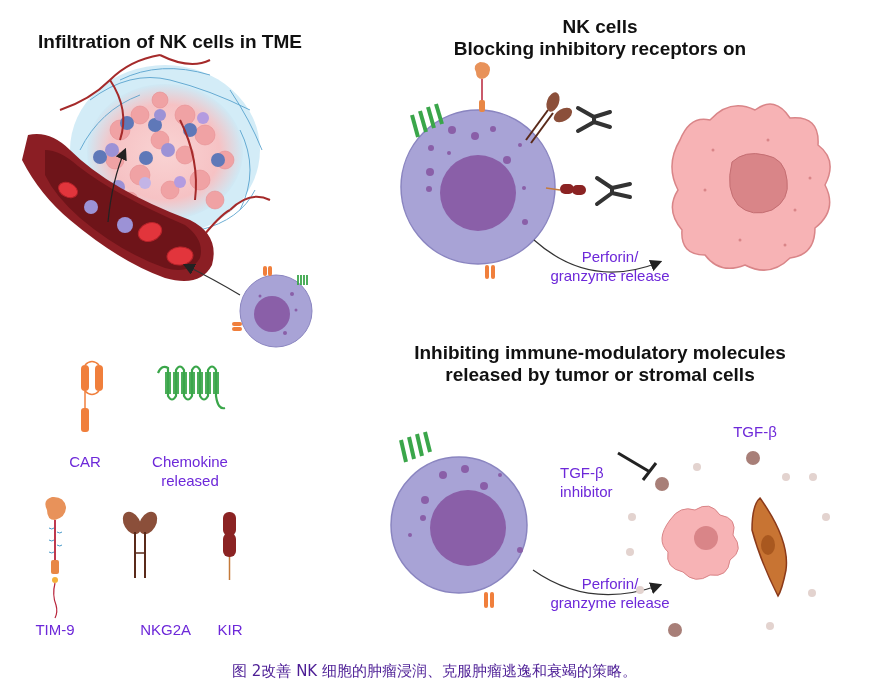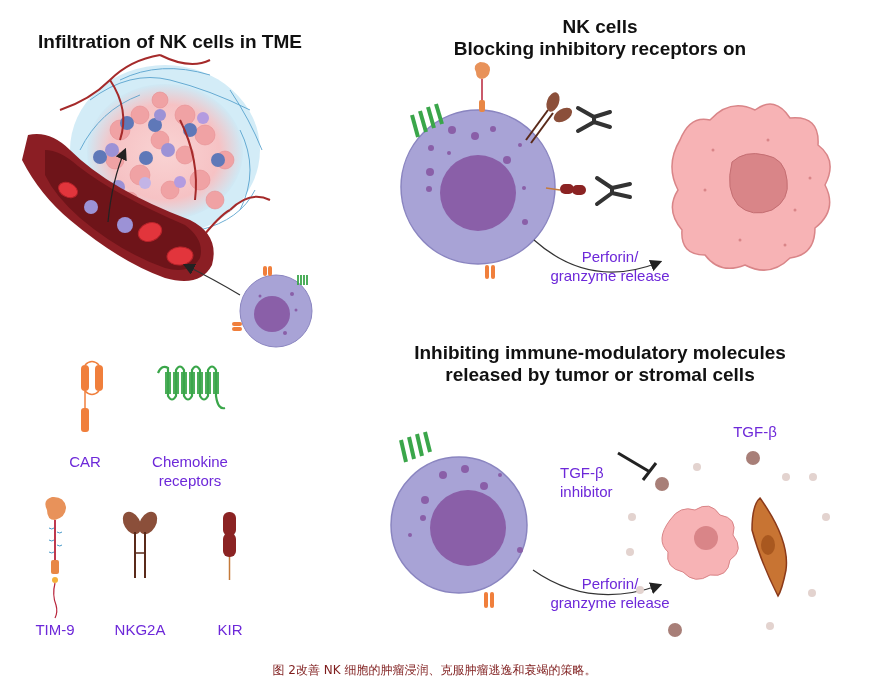--- a/index.html
+++ b/index.html
@@ -1,19 +1,19 @@
 <!DOCTYPE html>
 <html><head>
 <meta charset="utf-8">
 <style>
   html,body{margin:0;padding:0;background:#ffffff;}
   body{width:869px;height:697px;position:relative;overflow:hidden;font-family:"Liberation Sans",sans-serif;}
   .title{position:absolute;font-weight:bold;font-size:19px;color:#111;text-align:center;line-height:22px;}
   .label{position:absolute;font-size:15px;color:#6d28d9;text-align:center;line-height:19px;}
-  .caption{position:absolute;left:0;width:869px;top:662px;text-align:center;font-size:12px;color:#7f1d1d;font-family:"DejaVu Sans",sans-serif;}
+  .caption{position:absolute;left:0;width:869px;top:662px;text-align:center;font-size:15px;color:#4c1d95;font-family:"DejaVu Sans",sans-serif;}
   svg{position:absolute;left:0;top:0;}
 </style>
 </head>
 <body>
 
 <svg width="869" height="697" viewBox="0 0 869 697">
   <defs>
     <marker id="arrowhead" markerWidth="10" markerHeight="10" refX="8" refY="5" orient="auto">
       <path d="M0,0 L10,5 L0,10 Z" fill="#222"></path>
     </marker>
@@ -310,19 +310,19 @@
 </div>
 
 <div class="label" style="left:520px;top:574px;width:180px;">
   <div>Perforin/</div>
   <div>granzyme release</div>
 </div>
 
 <div class="label" style="left:55px;top:452px;width:60px;">CAR</div>
 <div class="label" style="left:130px;top:452px;width:120px;">
   <div>Chemokine</div>
-  <div>receptors</div>
+  <div>released</div>
 </div>
 <div class="label" style="left:25px;top:620px;width:60px;">TIM-9</div>
-<div class="label" style="left:105px;top:620px;width:70px;">NKG2A</div>
+<div class="label" style="left:121px;top:620px;width:70px;text-align:right;">NKG2A</div>
 <div class="label" style="left:200px;top:620px;width:60px;">KIR</div>
 
 <div class="caption">图 2改善 NK 细胞的肿瘤浸润、克服肿瘤逃逸和衰竭的策略。</div>
 
 </body></html>

